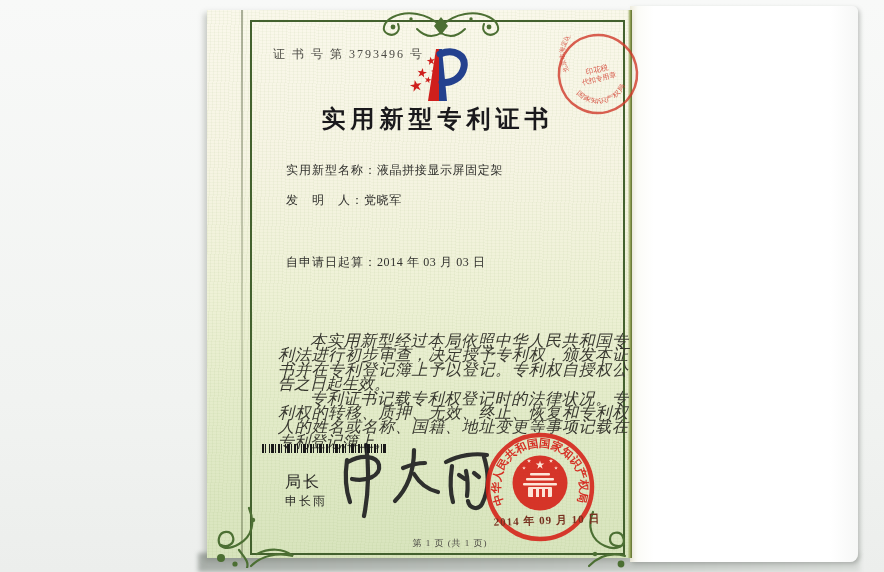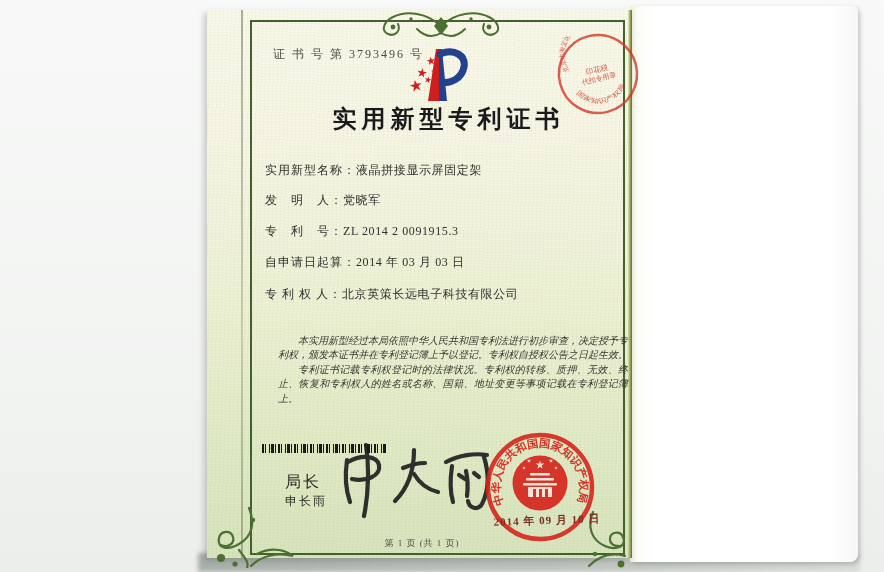--- a/index.html
+++ b/index.html
@@ -43,31 +43,31 @@
     position:absolute; left:43px; top:10px; width:375px; height:535px;
     border:2px solid #43612e; box-sizing:border-box;
   }
   .ornament { position:absolute; color:#4c6f33; }
   .cert-no {
     position:absolute; left:66px; top:36px;
     font-size:12px; letter-spacing:2px; color:#4c4b45; white-space:nowrap;
   }
   .logo { position:absolute; left:199px; top:36px; }
   .cert-title {
-    position:absolute; left:54px; top:93px; width:375px; text-align:center;
+    position:absolute; left:43px; top:93px; width:375px; text-align:center;
     font-size:24px; font-weight:bold; letter-spacing:5px; color:#1a191c; white-space:nowrap;
   }
   .field {
-    position:absolute; left:58px; font-size:12px; color:#30302d;
+    position:absolute; left:79px; font-size:12px; color:#30302d;
     white-space:nowrap; letter-spacing:.6px;
   }
   .field .lab { letter-spacing:1px; }
   .paras {
     position:absolute; left:71px; top:324px; width:350px;
-    font-size:10px; line-height:14.4px; color:#37372f;
+    font-size:16px; line-height:14.4px; color:#37372f;
     font-style:italic; text-align:justify;
   }
   .paras p { margin:0; text-indent:2em; }
   .barcode {
     position:absolute; left:55px; top:434px; width:124px; height:9px;
     background:repeating-linear-gradient(90deg,
       #191919 0 2px, transparent 2px 3px,
       #191919 3px 4px, transparent 4px 7px,
       #191919 7px 8px, transparent 8px 9px,
       #191919 9px 12px, transparent 12px 13px,
@@ -76,21 +76,21 @@
   .sig-title { position:absolute; left:78px; top:462px; font-size:16px; font-weight:normal; letter-spacing:2px; color:#2b2b27; }
   .sig-name  { position:absolute; left:78px; top:483px; font-size:12px; font-weight:normal; letter-spacing:2px; color:#2b2b27; }
   .handwriting { position:absolute; left:112px; top:428px; }
   .seal { position:absolute; left:267px; top:411px; }
   .seal-date {
     position:absolute; left:276px; top:503px; width:128px; text-align:center;
     font-size:11px; font-weight:bold; color:#77301f; letter-spacing:1px;
     transform:rotate(-2deg); white-space:nowrap;
   }
   .footer-page {
-    position:absolute; left:140px; top:527px; width:150px; text-align:center;
+    position:absolute; left:168px; top:527px; width:150px; text-align:center;
     font-size:9px; color:#4d4c46; letter-spacing:1px;
   }
   .tax-stamp { position:absolute; left:347px; top:20px; transform:rotate(-14deg); opacity:.93; }
   svg text { font-family:"Liberation Serif", serif; }
 </style>
 </head>
 <body>
 
 <div class="scene">
 
@@ -157,28 +157,22 @@
     </svg>
 
     <div class="cert-title">实用新型专利证书</div>
 
     <div class="field" style="top:152px">
       <span class="lab">实用新型名称：</span><span class="val">液晶拼接显示屏固定架</span>
     </div>
     <div class="field" style="top:182px">
       <span class="lab">发　明　人：</span><span class="val">党晓军</span>
     </div>
-    <div class="field" style="top:213px">
-      <span class="lab">专　利　号：</span><span class="val">ZL 2014 2 0091915.3</span>
-    </div>
     <div class="field" style="top:244px">
       <span class="lab">自申请日起算：</span><span class="val">2014 年 03 月 03 日</span>
-    </div>
-    <div class="field" style="top:276px">
-      <span class="lab">专 利 权 人：</span><span class="val">北京英策长远电子科技有限公司</span>
     </div>
 
     <div class="paras">
       <p>本实用新型经过本局依照中华人民共和国专利法进行初步审查，决定授予专利权，颁发本证书并在专利登记簿上予以登记。专利权自授权公告之日起生效。</p>
       <p>专利证书记载专利权登记时的法律状况。专利权的转移、质押、无效、终止、恢复和专利权人的姓名或名称、国籍、地址变更等事项记载在专利登记簿上。</p>
     </div>
 
     <div class="barcode"></div>
 
     <div class="sig-title">局长</div>

